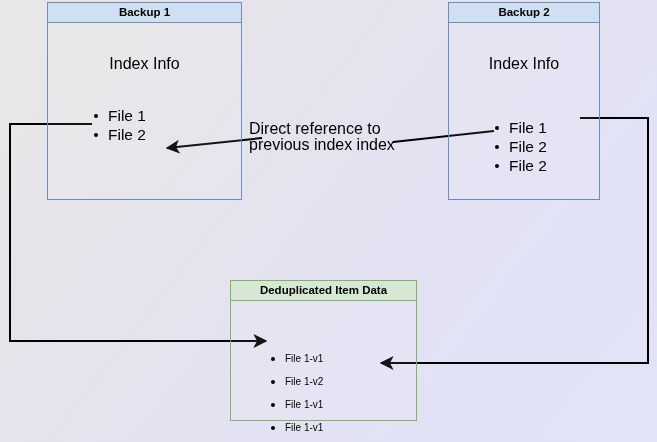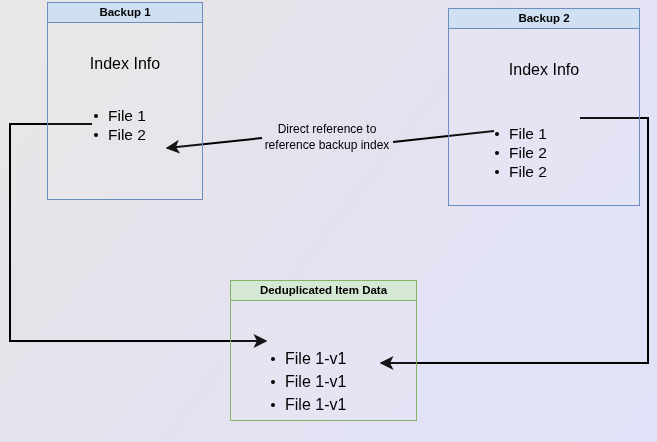--- a/index.html
+++ b/index.html
@@ -89,36 +89,35 @@
   .file-list li::before {
     content: "";
     position: absolute;
     left: 2px;
     top: 8px;
     width: 4px;
     height: 4px;
     border-radius: 50%;
     background: #000;
   }
-  #box-backup1 { left: 47px; top: 2px; width: 156px; height: 198px; }
+  #box-backup1 { left: 47px; top: 2px; width: 195px; height: 198px; }
   #box-backup1 .file-list { left: 44px; top: 83px; }
-  #box-backup2 { left: 448px; top: 8px; width: 192px; height: 198px; }
+  #box-backup2 { left: 448px; top: 2px; width: 152px; height: 198px; }
   #box-backup2 .file-list { left: 44px; top: 95px; }
   #box-dedup  { left: 230px; top: 280px; width: 187px; height: 141px; }
-  #box-dedup .file-list { left: 38px; top: 46px; font-size: 16px; }
+  #box-dedup .file-list { left: 38px; top: 46px; font-size: 10px; }
   #box-dedup .file-list li { line-height: 23px; }
   #box-dedup .file-list li::before { top: 10px; }
 
   .edge-label {
     position: absolute;
     left: 249px;
     top: 121px;
     width: 156px;
-    text-align: center;
-    font-size: 12px;
+    font-size: 16px;
     line-height: 16px;
     color: #000;
   }
 </style>
 </head>
 <body>
 
 <div id="canvas">
 
   <svg class="edges" viewBox="0 0 657 442" xmlns="http://www.w3.org/2000/svg">
@@ -165,24 +164,25 @@
         <li>File 2</li>
       </ul>
     </div>
   </div>
 
   <div class="node green" id="box-dedup">
     <div class="node-header">Deduplicated Item Data</div>
     <div class="node-body">
       <ul class="file-list">
         <li>File 1-v1</li>
+        <li>File 1-v2</li>
         <li>File 1-v1</li>
         <li>File 1-v1</li>
       </ul>
     </div>
   </div>
 
   <div class="edge-label">
     <div>Direct reference to</div>
-    <div>reference backup index</div>
+    <div>previous index index</div>
   </div>
 
 </div>
 
 </body></html>

